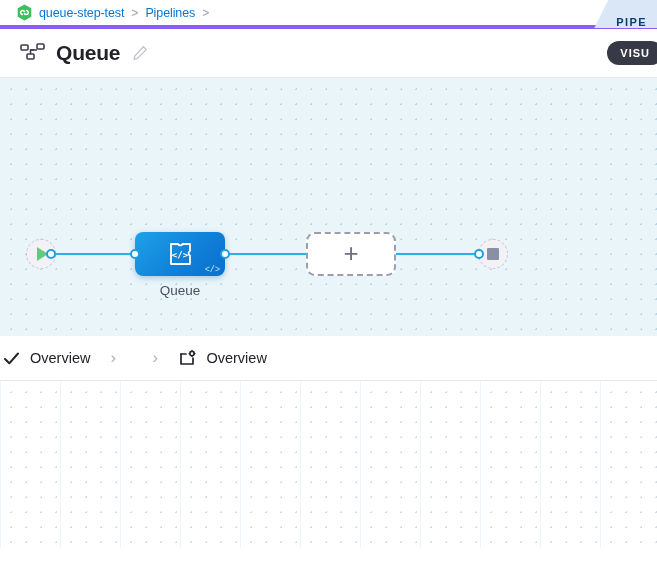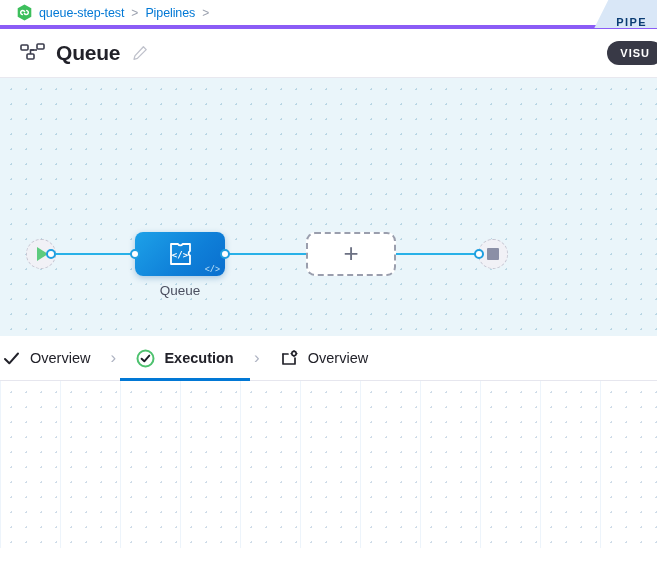--- a/index.html
+++ b/index.html
@@ -321,29 +321,20 @@
     <span class="tab-icon">
       <svg viewBox="0 0 19 19" width="19" height="19">
         <path d="M3 10 L7.3 14.3 L16 4.5" fill="none" stroke="#22222a" stroke-width="2" stroke-linecap="round" stroke-linejoin="round"></path>
       </svg>
     </span>
     <span class="tab-label">Overview</span>
   </div>
 
   <span class="tab-arrow">›</span>
 
-  <div class="tab active">
-    <span class="tab-icon">
-      <svg viewBox="0 0 19 19" width="19" height="19">
-        <circle cx="9.5" cy="9.5" r="8" fill="none" stroke="#4dc16e" stroke-width="2"></circle>
-        <path d="M5.6 9.7 L8.3 12.3 L13.3 6.6" fill="none" stroke="#1b1d26" stroke-width="1.9" stroke-linecap="round" stroke-linejoin="round"></path>
-      </svg>
-    </span>
-    <span class="tab-label">Execution</span>
-  </div>
 
   <span class="tab-arrow">›</span>
 
   <div class="tab">
     <span class="tab-icon">
       <svg viewBox="0 0 19 19" width="19" height="19">
         <path d="M3 5 V15 H15 V9" fill="none" stroke="#22222a" stroke-width="1.7" stroke-linecap="round" stroke-linejoin="round"></path>
         <path d="M3 5 H8" fill="none" stroke="#22222a" stroke-width="1.7" stroke-linecap="round"></path>
         <circle cx="14" cy="4.6" r="2.2" fill="none" stroke="#22222a" stroke-width="1.6"></circle>
         <path d="M14 1.6 V2.4 M14 6.8 V7.6 M11 4.6 H11.8 M16.2 4.6 H17" stroke="#22222a" stroke-width="1.3" stroke-linecap="round"></path>

